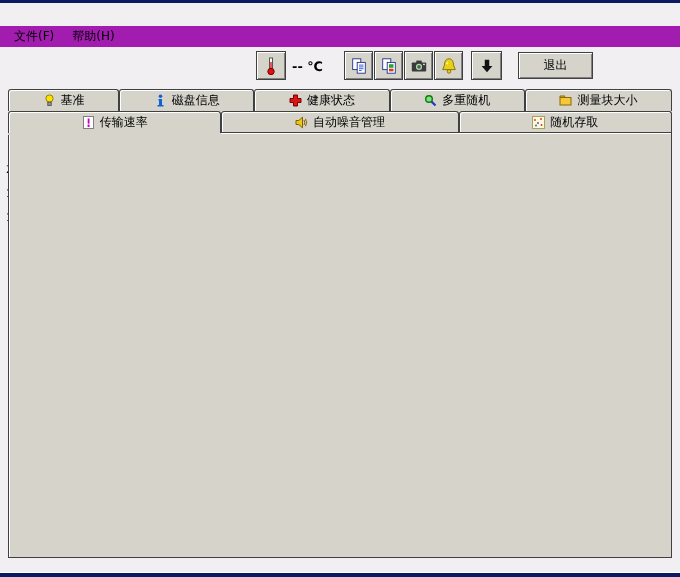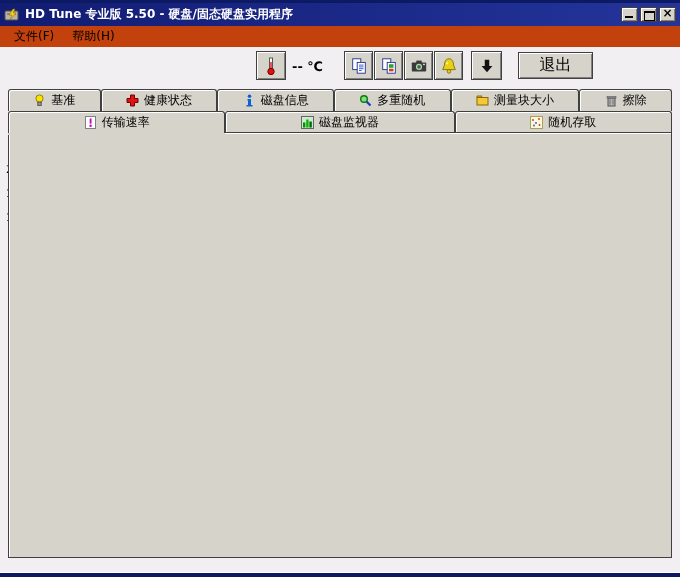--- a/index.html
+++ b/index.html
@@ -12,31 +12,31 @@
   
   .titlebar{position:absolute;top:3px;left:0;right:0;height:23px;background:linear-gradient(90deg,#111c72,#24349b);display:flex;align-items:center;padding:0 4px;}
   .title-text{color:#fff;font-weight:bold;font-size:12px;margin-left:5px;white-space:nowrap;}
   .winbtns{margin-left:auto;display:flex;gap:2px;}
   .wbtn{width:17px;height:15px;background:#d6d3cb;border:1px solid #404040;box-shadow:inset 1px 1px 0 #fff,inset -1px -1px 0 #808080;position:relative;font-size:9px;font-weight:bold;text-align:center;line-height:13px;}
   .wbtn-min::before{content:"";position:absolute;left:3px;bottom:3px;width:8px;height:2px;background:#000;}
   .wbtn-max::before{content:"";position:absolute;left:3px;top:3px;width:9px;height:7px;border:1px solid #000;border-top-width:2px;}
   .wbtn-close::before{content:"×";font-size:12px;line-height:11px;}
 
   
-  .menubar{position:absolute;top:26px;left:0;right:0;height:21px;display:flex;align-items:center;padding-left:6px;gap:2px;background:#c2410c;}
+  .menubar{position:absolute;top:26px;left:0;right:0;height:21px;display:flex;align-items:center;padding-left:6px;gap:2px;background:#a21caf;}
   .menu-item{padding:2px 8px;}
 
   
   .combo{position:absolute;left:8px;top:54px;width:240px;height:22px;background:#fff;border:1px solid;border-color:#707070 #fff #fff #707070;box-shadow:inset 1px 1px 0 #9a9a9a;display:flex;align-items:center;}
   .combo-text{flex:1;padding:0 4px;font-family:"DejaVu Sans Mono","Liberation Mono",monospace;font-size:11px;white-space:nowrap;overflow:hidden;}
   .dd-btn{width:18px;height:18px;margin-right:1px;background:#d6d3cb;border:1px solid #404040;box-shadow:inset 1px 1px 0 #fff,inset -1px -1px 0 #808080;display:flex;align-items:center;justify-content:center;}
   .arr-dn{width:0;height:0;border-left:4px solid transparent;border-right:4px solid transparent;border-top:5px solid #000;}
   .tbtn{position:absolute;background:#d6d3cb;border:1px solid #404040;box-shadow:inset 1px 1px 0 #fff,inset -1px -1px 0 #808080;display:flex;align-items:center;justify-content:center;}
   .temp-text{position:absolute;left:292px;top:59px;font-weight:bold;font-size:13px;}
-  .exit-btn{left:518px;top:52px;width:75px;height:27px;font-size:16px;}
+  .exit-btn{left:518px;top:52px;width:75px;height:27px;font-size:12px;}
 
   
   .tabrow{position:absolute;left:8px;width:664px;display:flex;}
   .row1{top:89px;height:22px;}
   .row2{top:111px;height:22px;}
   .tab{flex:1 1 auto;background:#d6d3cb;border:1px solid #404040;border-bottom:none;border-top-left-radius:3px;border-top-right-radius:3px;box-shadow:inset 1px 1px 0 #fff;display:flex;align-items:center;justify-content:center;gap:5px;white-space:nowrap;padding:0 8px;}
   .tab.active{box-shadow:inset 1px 1px 0 #fff,0 2px 0 #d6d3cb;position:relative;z-index:3;}
   .tlabel{font-size:12px;}
   .ic{display:inline-flex;}
 
@@ -74,33 +74,20 @@
   .tri-up{width:0;height:0;border-left:3px solid transparent;border-right:3px solid transparent;border-bottom:4px solid #000;}
   .tri-dn{width:0;height:0;border-left:3px solid transparent;border-right:3px solid transparent;border-top:4px solid #000;}
   .updn{position:absolute;width:16px;height:10px;background:#d6d3cb;border:1px solid #404040;box-shadow:inset 1px 1px 0 #fff;display:flex;align-items:center;justify-content:center;}
 </style>
 </head>
 <body>
 
 <div class="win">
   <div class="frame-top"></div>
 
-  <div class="titlebar">
-    <svg width="16" height="16" viewBox="0 0 16 16">
-      <rect x="1" y="4" width="13" height="9" rx="1" fill="#b8b4ac" stroke="#50504a"></rect>
-      <rect x="3" y="6" width="9" height="2" fill="#8a867e"></rect>
-      <polygon points="9,2 5,8 8,8 6,13 12,6 9,6 11,2" fill="#ffd400" stroke="#806000" stroke-width="0.5"></polygon>
-    </svg>
-    <span class="title-text">HD Tune 专业版 5.50 - 硬盘/固态硬盘实用程序</span>
-    <div class="winbtns">
-      <div class="wbtn wbtn-min"></div>
-      <div class="wbtn wbtn-max"></div>
-      <div class="wbtn wbtn-close"></div>
-    </div>
-  </div>
 
   <div class="menubar">
     <span class="menu-item">文件(F)</span>
     <span class="menu-item">帮助(H)</span>
   </div>
 
   <div class="tbtn" style="left:256px;top:51px;width:30px;height:29px;">
     <svg width="16" height="20" viewBox="0 0 16 20">
       <rect x="6.5" y="2" width="3" height="11" fill="#fff" stroke="#555"></rect>
       <rect x="7.3" y="6" width="1.4" height="8" fill="#e01010"></rect>
@@ -157,86 +144,74 @@
           <svg width="13" height="13" viewBox="0 0 13 13">
             <circle cx="6.5" cy="4.5" r="3.6" fill="#ffe000" stroke="#8a8a00"></circle>
             <rect x="4.8" y="8.2" width="3.4" height="3.2" fill="#9a9a9a" stroke="#555"></rect>
           </svg>
         </span>
       <span class="tlabel">基准</span>
     </div>
     <div class="tab">
       <span class="ic">
           <svg width="13" height="13" viewBox="0 0 13 13">
-            <path d="M4.5 1 H8.5 V4.5 H12 V8.5 H8.5 V12 H4.5 V8.5 H1 V4.5 H4.5 Z" fill="#dd1414" stroke="#700"></path>
-          </svg>
-        </span>
-      <span class="tlabel">健康状态</span>
-    </div>
-    <div class="tab">
-      <span class="ic">
-          <svg width="13" height="13" viewBox="0 0 13 13">
             <circle cx="6.5" cy="2.3" r="1.8" fill="#1060d8"></circle>
             <path d="M4.5 5 H8 V11 H9.5 V12.5 H3.5 V11 H5 V6.5 H4.5 Z" fill="#1060d8"></path>
           </svg>
         </span>
       <span class="tlabel">磁盘信息</span>
     </div>
     <div class="tab">
       <span class="ic">
           <svg width="13" height="13" viewBox="0 0 13 13">
+            <path d="M4.5 1 H8.5 V4.5 H12 V8.5 H8.5 V12 H4.5 V8.5 H1 V4.5 H4.5 Z" fill="#dd1414" stroke="#700"></path>
+          </svg>
+        </span>
+      <span class="tlabel">健康状态</span>
+    </div>
+    <div class="tab">
+      <span class="ic">
+          <svg width="13" height="13" viewBox="0 0 13 13">
             <circle cx="5" cy="5" r="3.3" fill="#80e080" stroke="#0a7a0a" stroke-width="1.4"></circle>
             <line x1="7.6" y1="7.6" x2="11.5" y2="11.5" stroke="#2040c0" stroke-width="2.2"></line>
           </svg>
         </span>
       <span class="tlabel">多重随机</span>
     </div>
     <div class="tab">
       <span class="ic">
           <svg width="13" height="13" viewBox="0 0 13 13">
             <path d="M1 3.5 H5 L6 2 H1 Z" fill="#e8b820" stroke="#8a6a00"></path>
             <rect x="1" y="3.5" width="11" height="7.5" fill="#f5c838" stroke="#8a6a00"></rect>
           </svg>
         </span>
       <span class="tlabel">测量块大小</span>
-    </div>
-    <div class="tab">
-      <span class="ic">
-          <svg width="13" height="13" viewBox="0 0 13 13">
-            <rect x="3" y="4" width="7" height="8" fill="#b5b5b5" stroke="#505050"></rect>
-            <rect x="2" y="2.5" width="9" height="1.6" fill="#8a8a8a" stroke="#505050" stroke-width="0.5"></rect>
-            <line x1="5" y1="5.5" x2="5" y2="10.5" stroke="#707070"></line>
-            <line x1="8" y1="5.5" x2="8" y2="10.5" stroke="#707070"></line>
-          </svg>
-        </span>
-      <span class="tlabel">擦除</span>
     </div>
   </div>
 
   <div class="tabrow row2">
     <div class="tab active">
       <span class="ic">
           <svg width="13" height="13" viewBox="0 0 13 13">
             <rect x="1.5" y="0.5" width="10" height="12" fill="#fff" stroke="#808080"></rect>
             <rect x="5.7" y="2.5" width="1.8" height="5.2" fill="#c400c4"></rect>
             <circle cx="6.6" cy="9.8" r="1.2" fill="#c400c4"></circle>
           </svg>
         </span>
       <span class="tlabel">传输速率</span>
     </div>
     <div class="tab">
       <span class="ic">
           <svg width="13" height="13" viewBox="0 0 13 13">
-            <rect x="0.5" y="0.5" width="12" height="12" fill="#cfe8cf" stroke="#666"></rect>
-            <rect x="2" y="6.5" width="2.4" height="5" fill="#009000"></rect>
-            <rect x="5.2" y="3.5" width="2.4" height="8" fill="#00b800"></rect>
-            <rect x="8.4" y="5.5" width="2.4" height="6" fill="#006800"></rect>
-          </svg>
-        </span>
-      <span class="tlabel">磁盘监视器</span>
+            <polygon points="1,4.5 3.8,4.5 7.5,1.2 7.5,11.8 3.8,8.5 1,8.5" fill="#f0c818" stroke="#806000"></polygon>
+            <path d="M9 4 Q10.5 6.5 9 9" fill="none" stroke="#806000"></path>
+            <path d="M10.5 2.8 Q12.8 6.5 10.5 10.2" fill="none" stroke="#806000"></path>
+          </svg>
+        </span>
+      <span class="tlabel">自动噪音管理</span>
     </div>
     <div class="tab">
       <span class="ic">
           <svg width="13" height="13" viewBox="0 0 13 13">
             <rect x="0.5" y="0.5" width="12" height="12" fill="#fdf8d8" stroke="#a8a060"></rect>
             <circle cx="3" cy="4" r="0.9" fill="#d03030"></circle>
             <circle cx="6" cy="7" r="0.9" fill="#3050d0"></circle>
             <circle cx="9" cy="3" r="0.9" fill="#d03030"></circle>
             <circle cx="4" cy="9.5" r="0.9" fill="#3050d0"></circle>
             <circle cx="9.5" cy="9" r="0.9" fill="#d03030"></circle>

